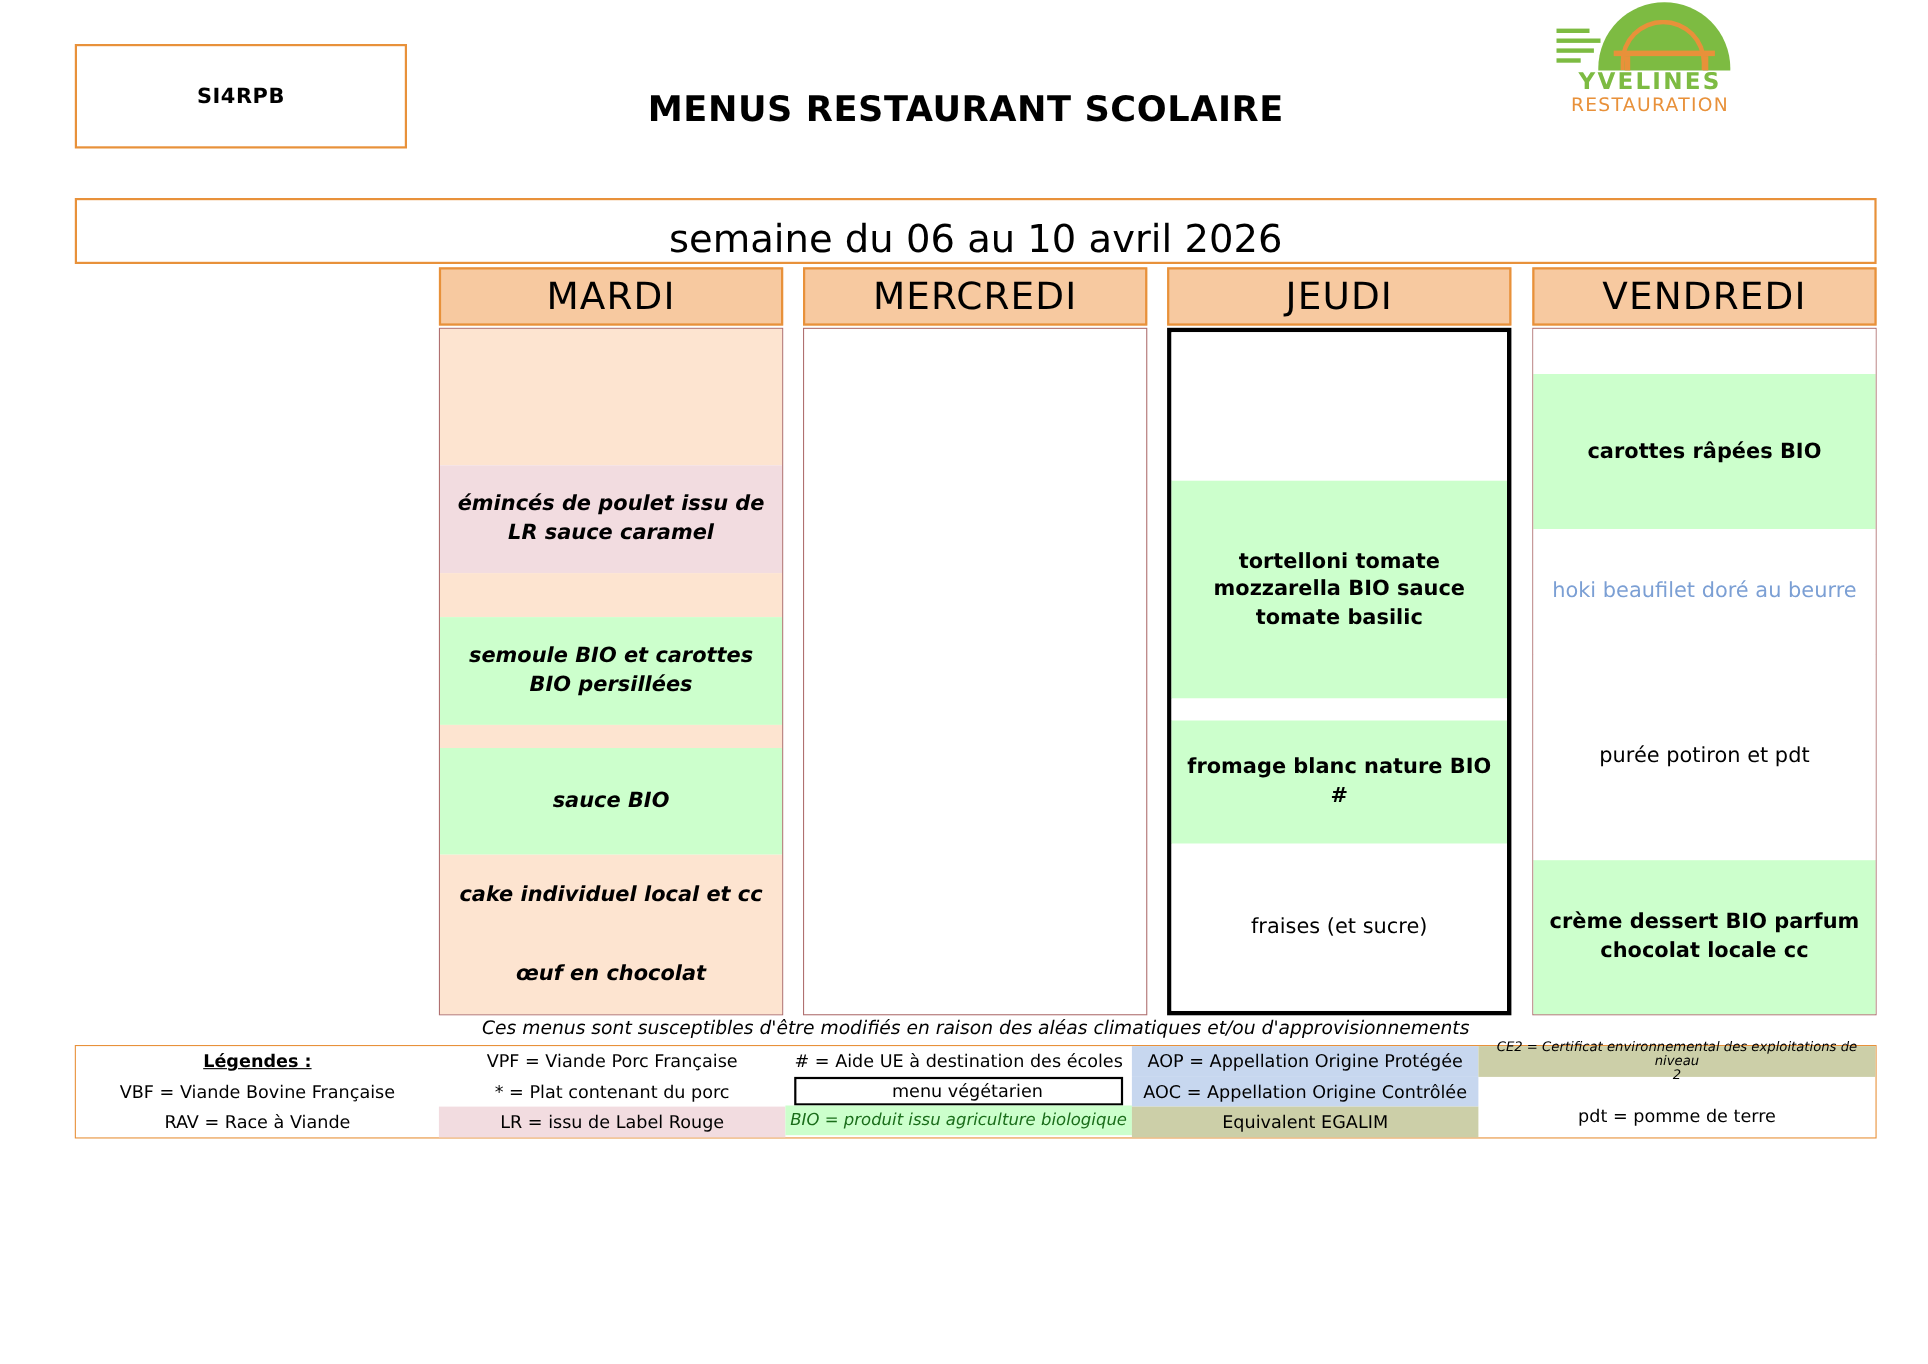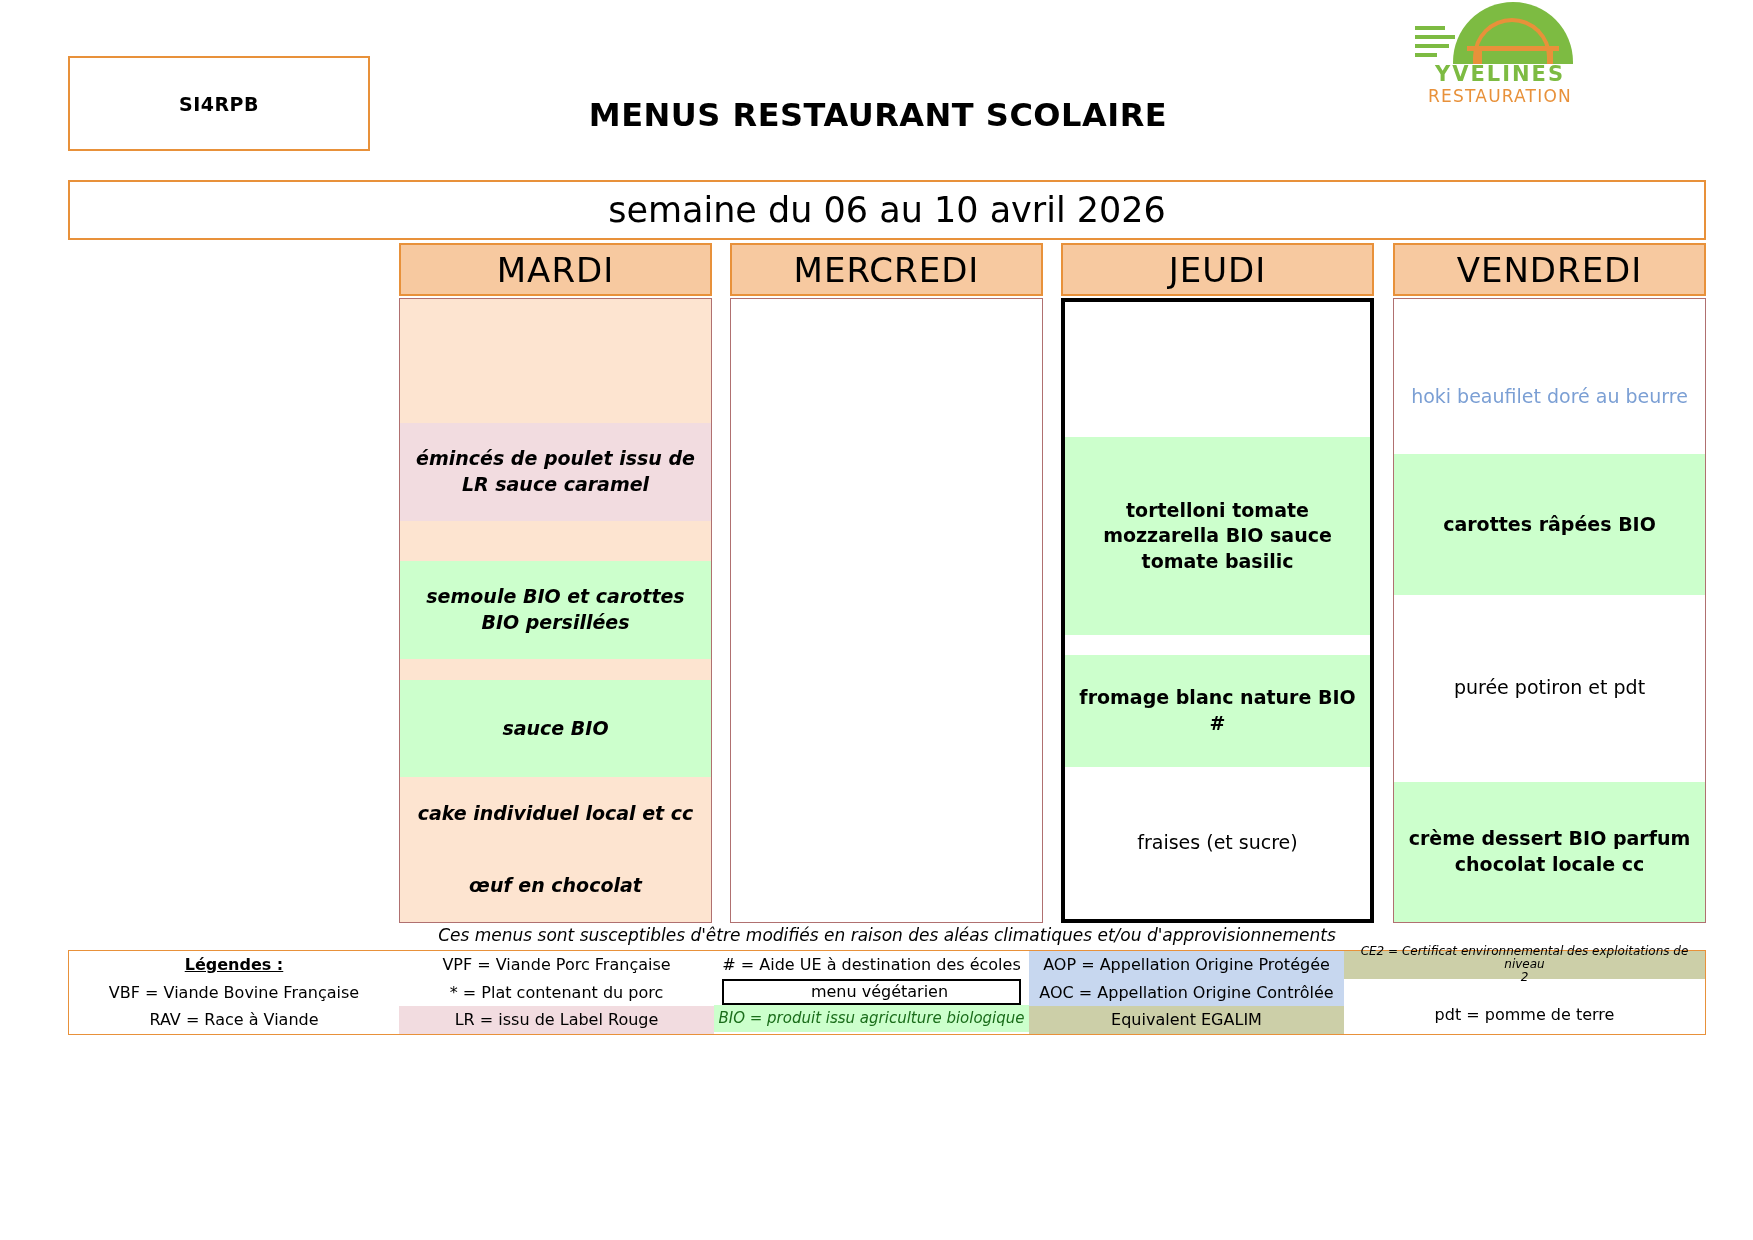--- a/index.html
+++ b/index.html
@@ -18,21 +18,21 @@
     position: absolute;
     left: 0; top: 0;
     width: 1753px;
     height: 1240px;
   }
 
   
   .header {
     position: absolute;
     left: 68px;
-    top: 56px;
+    top: 40px;
     width: 1638px;
     height: 100px;
   }
   .code-box {
     position: absolute;
     left: 0px;
     top: 0px;
     width: 302px;
     height: 95px;
     border: 2px solid #E8913A;
@@ -152,21 +152,21 @@
   
   .week-banner {
     position: absolute;
     left: 68px;
     top: 180px;
     width: 1638px;
     height: 60px;
     border: 2px solid #E8913A;
     box-sizing: border-box;
     display: flex;
-    align-items: center;
+    align-items: flex-end;
     justify-content: center;
     background: #ffffff;
   }
   .week-banner span {
     font-family: "DejaVu Sans", sans-serif;
     font-size: 35px;
     color: #000;
   }
 
   
@@ -380,22 +380,22 @@
         <div class="dish plain" style="flex:25">fraises (et sucre)</div>
       </div>
     </div>
 
     <div class="day-col c4">
       <div class="day-head">
         <span>VENDREDI</span>
       </div>
       <div class="day-body">
         <div class="dish plain" style="flex:5"></div>
+        <div class="dish bio bold" style="flex:20">carottes râpées BIO</div>
         <div class="dish plain blue-txt" style="flex:16">hoki beaufilet doré au beurre</div>
-        <div class="dish bio bold" style="flex:20">carottes râpées BIO</div>
         <div class="dish plain" style="flex:27">purée potiron et pdt</div>
         <div class="dish bio bold" style="flex:20">crème dessert BIO parfum chocolat locale cc</div>
       </div>
     </div>
   </div>
 
   <div class="footnote">Ces menus sont susceptibles d'être modifiés en raison des aléas climatiques et/ou d'approvisionnements</div>
 
   <div class="legend">
     <div class="legend-col lc0">

